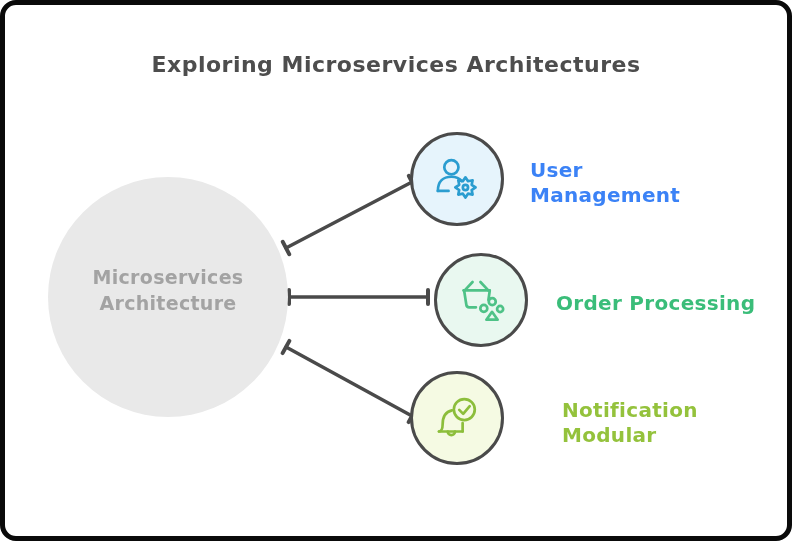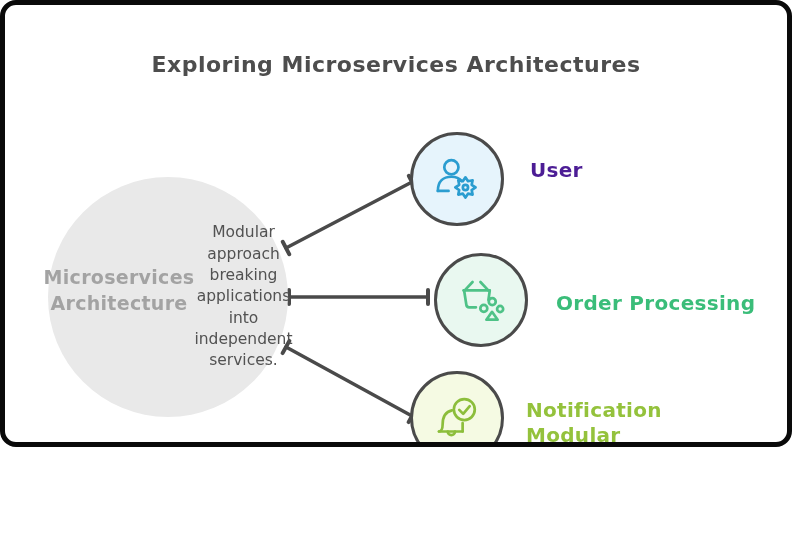--- a/index.html
+++ b/index.html
@@ -1,18 +1,18 @@
 <!DOCTYPE html>
 <html><head>
 <meta charset="utf-8">
 <style>
   html,body{margin:0;padding:0;background:#ffffff;}
   .canvas{
     position:relative;
-    width:792px;height:447px;
+    width:792px;height:541px;
     background:#ffffff;
     font-family:"DejaVu Sans","Liberation Sans",sans-serif;
     overflow:hidden;
   }
   .frame{
     position:absolute;inset:0;
     border:5px solid #0a0a0a;
     border-radius:16px;
     box-sizing:border-box;
     pointer-events:none;
@@ -53,21 +53,21 @@
   .icon{width:54px;height:54px;}
   .icon *{fill:none;stroke-width:2.4;stroke-linecap:round;stroke-linejoin:round;}
   .svc-label{
     position:absolute;
     font-size:20px;font-weight:bold;line-height:1.27;
     letter-spacing:.3px;
     white-space:nowrap;
   }
   .label-user{left:530px;top:158px;}
   .label-order{left:556px;top:291px;}
-  .label-notif{left:526px;top:398px;}
+  .label-notif{left:562px;top:398px;}
   .svc-label span{display:block;}
 </style>
 </head>
 <body>
 
 <div class="canvas">
 
   <div class="title" style="color: rgb(77, 77, 77);">Exploring Microservices Architectures</div>
 
   <svg class="connectors" width="792" height="541" viewBox="0 0 792 541" fill="none" stroke-width="3.5" stroke-linecap="round" style="stroke: rgb(74, 74, 74);">
@@ -83,21 +83,20 @@
     </g>
     <g>
       <line x1="286" y1="347" x2="412" y2="416"></line>
       <line x1="282.6" y1="353.1" x2="289.4" y2="340.9" stroke-width="4"></line>
       <line x1="408.6" y1="422.1" x2="415.4" y2="409.9" stroke-width="4"></line>
     </g>
   </svg>
 
   <div class="main-node" style="background-color: rgb(233, 233, 233);">
     <div class="main-heading" style="color: rgb(163, 163, 163);">Microservices Architecture</div>
-    <div class="main-desc" style="color: rgb(82, 82, 82);">Modular approach breaking applications into independent services.</div>
   </div>
 
   <div class="node node-user" style="background-color: rgb(230, 244, 252);">
     <svg class="icon" viewBox="0 0 48 48" style="stroke: rgb(43, 157, 208);">
       <circle cx="19" cy="13.5" r="6.3"></circle>
       <path d="M7 34.6 C7 26.2 11.8 22 19 22 C23.2 22 26.3 23.4 28.3 25.8"></path>
       <path d="M7 34.6 H16.5"></path>
       <polygon points="40.5,31.5 37.04,33.8 37.86,37.86 33.8,37.04 31.5,40.5 29.2,37.04 25.14,37.86 25.96,33.8 22.5,31.5 25.96,29.2 25.14,25.14 29.2,25.96 31.5,22.5 33.8,25.96 37.86,25.14 37.04,29.2"></polygon>
       <circle cx="31.5" cy="31.5" r="2.3"></circle>
     </svg>
@@ -121,22 +120,23 @@
     <svg class="icon" viewBox="0 0 48 48" style="stroke: rgb(140, 190, 59);">
       <path d="M8 36 H29"></path>
       <path d="M8 36 C9.8 36 11.2 33.6 11.2 30 C11.2 22 14.5 18.2 19.5 17.2"></path>
       <path d="M29 36 V28.5"></path>
       <path d="M15.8 36 A3.2 3.2 0 0 0 22.2 36"></path>
       <circle cx="30.5" cy="16.5" r="9.3"></circle>
       <path d="M26 16.8 L29.5 20.3 L35.3 13.5"></path>
     </svg>
   </div>
 
-  <div class="svc-label label-user" style="color: #4c1d95;">
+  <div class="svc-label label-user" style="color: #3b82f6;">
     <span>User</span>
+    <span>Management</span>
   </div>
 
   <div class="svc-label label-order" style="color: rgb(58, 189, 121);">
     <span>Order Processing</span>
   </div>
 
   <div class="svc-label label-notif" style="color: rgb(148, 194, 60);">
     <span>Notification</span>
     <span>Modular</span>
   </div>

